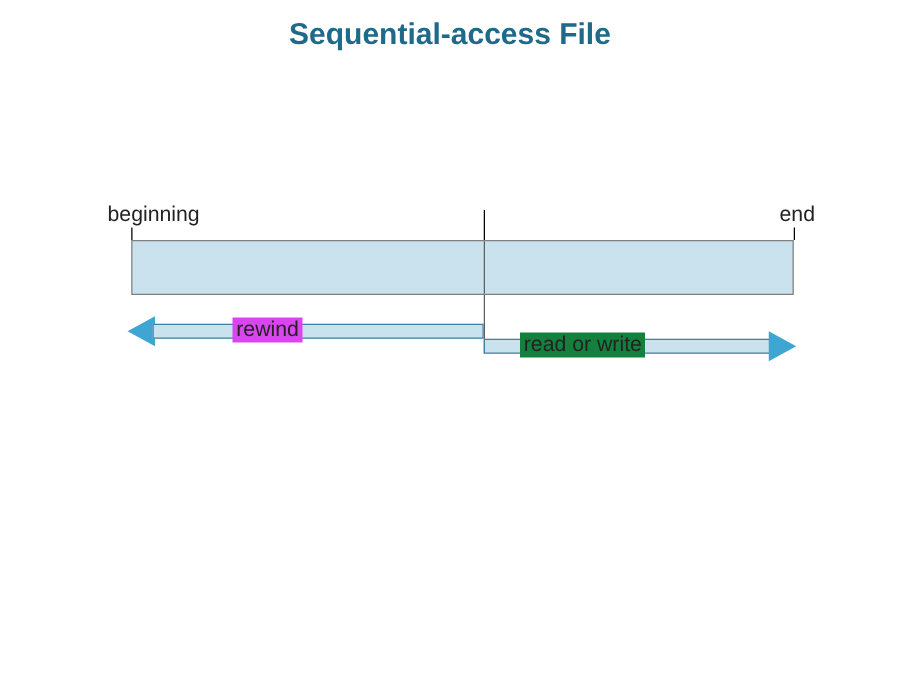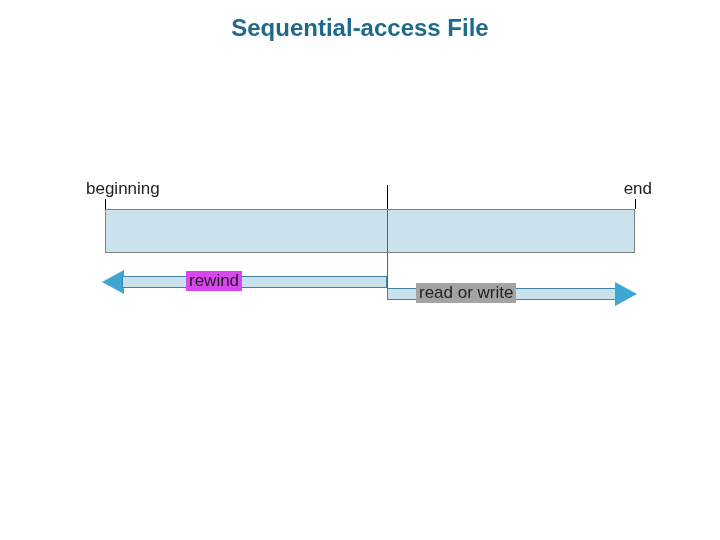--- a/index.html
+++ b/index.html
@@ -20,21 +20,20 @@
     font-weight: bold;
     font-size: 24px;
     color: #1f6a8a;
   }
   .diagram {
     position: absolute;
     top: 148px;
     left: 90px;
     width: 560px;
     height: 170px;
-    margin-top: 17px;
   }
   .label {
     position: absolute;
     font-size: 17px;
     color: #222;
     font-family: Arial, Helvetica, sans-serif;
   }
   .lbl-beginning { top: 14px; left: -4px; }
   .lbl-current   { top: 0px;  left: 232px; width: 130px; text-align: center; }
   .lbl-end       { top: 14px; right: -2px; text-align: right; }
@@ -112,21 +111,21 @@
     left: 525px;
     width: 0;
     height: 0;
     border-top: 12px solid transparent;
     border-bottom: 12px solid transparent;
     border-left: 22px solid #3fa6d4;
   }
   .lbl-readwrite {
     top: 118px;
     left: 326px;
-    background: #a3a3a3;
+    background: #15803d;
     padding: 0 3px;
   }
 
   
   .conn {
     position: absolute;
     left: 297px;
     top: 88px;
     width: 1px;
     height: 47px;

